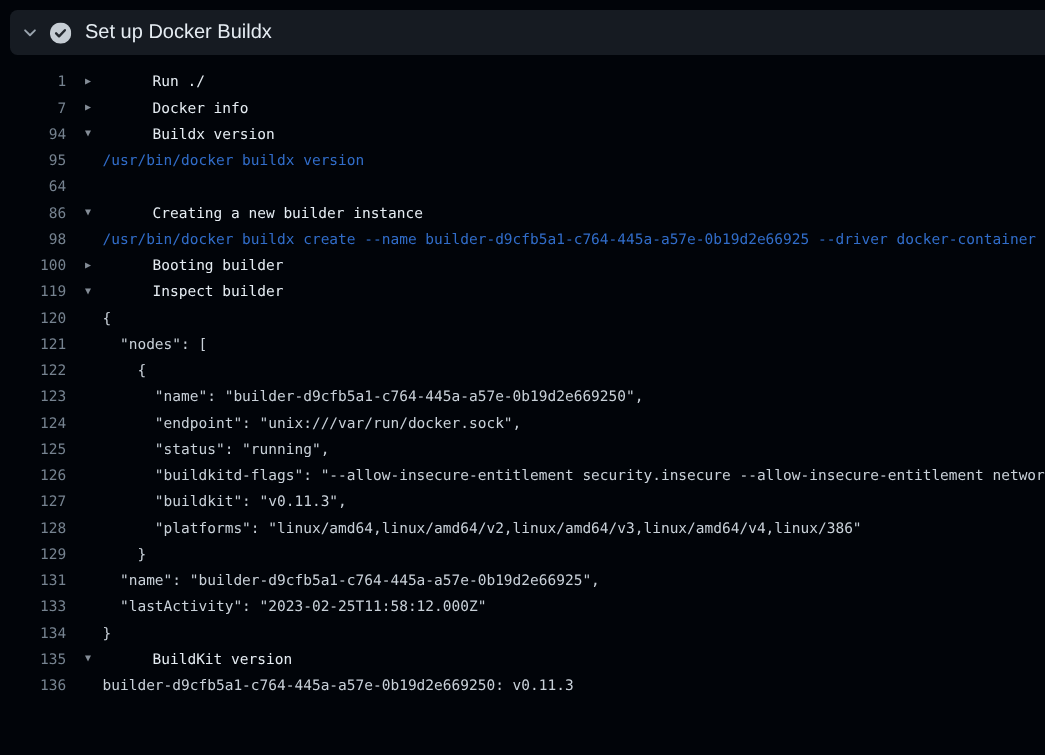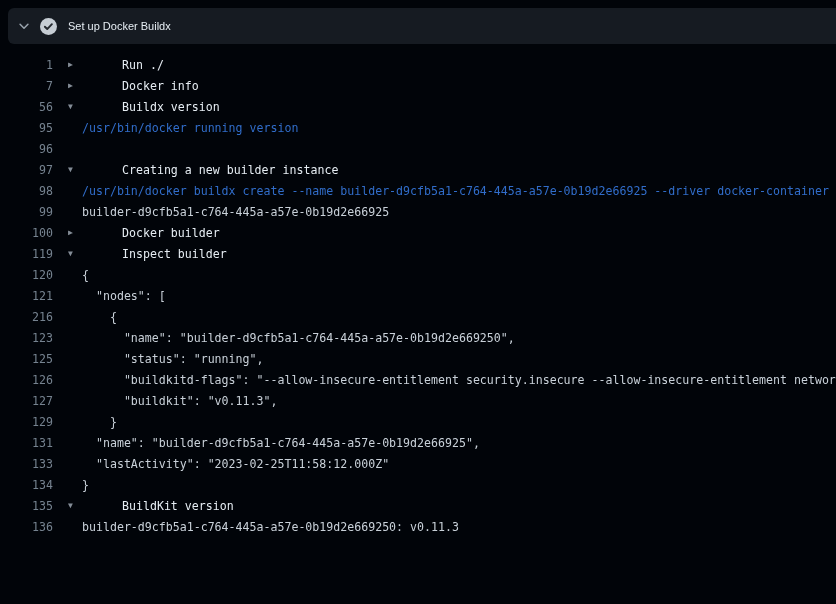--- a/index.html
+++ b/index.html
@@ -25,21 +25,21 @@
     align-items: center;
   }
   .status-wrap {
     width: 26px;
     display: flex;
     justify-content: flex-start;
     align-items: center;
   }
   .step-title {
     color: #e6edf3;
-    font-size: 11px;
+    font-size: 16px;
     font-weight: 500;
     margin-left: 2px;
     white-space: nowrap;
   }
   
   .log {
     padding-top: 10px;
     font-family: "DejaVu Sans Mono", "Liberation Mono", monospace;
     font-size: 11.6px;
   }
@@ -93,92 +93,97 @@
     <span class="num">1</span>
     <span class="tri">▶</span>
     <span class="txt">Run ./</span>
   </div>
     <div class="line group">
     <span class="num">7</span>
     <span class="tri">▶</span>
     <span class="txt">Docker info</span>
   </div>
     <div class="line group">
-    <span class="num">56</span>
+    <span class="num">94</span>
     <span class="tri">▼</span>
     <span class="txt">Buildx version</span>
   </div>
     <div class="line command">
     <span class="num">95</span>
     <span class="tri"></span>
-    <span class="txt">/usr/bin/docker running version</span>
-  </div>
-    <div class="line output">
-    <span class="num">96</span>
-    <span class="tri"></span>
-  </div>
-    <div class="line group">
-    <span class="num">97</span>
+    <span class="txt">/usr/bin/docker buildx version</span>
+  </div>
+    <div class="line output">
+    <span class="num">64</span>
+    <span class="tri"></span>
+  </div>
+    <div class="line group">
+    <span class="num">86</span>
     <span class="tri">▼</span>
     <span class="txt">Creating a new builder instance</span>
   </div>
     <div class="line command">
     <span class="num">98</span>
     <span class="tri"></span>
     <span class="txt">/usr/bin/docker buildx create --name builder-d9cfb5a1-c764-445a-a57e-0b19d2e66925 --driver docker-container</span>
   </div>
-    <div class="line output">
-    <span class="num">99</span>
-    <span class="tri"></span>
-    <span class="txt">builder-d9cfb5a1-c764-445a-a57e-0b19d2e66925</span>
-  </div>
     <div class="line group">
     <span class="num">100</span>
     <span class="tri">▶</span>
-    <span class="txt">Docker builder</span>
+    <span class="txt">Booting builder</span>
   </div>
     <div class="line group">
     <span class="num">119</span>
     <span class="tri">▼</span>
     <span class="txt">Inspect builder</span>
   </div>
     <div class="line output">
     <span class="num">120</span>
     <span class="tri"></span>
     <span class="txt">{</span>
   </div>
     <div class="line output">
     <span class="num">121</span>
     <span class="tri"></span>
     <span class="txt">  "nodes": [</span>
   </div>
     <div class="line output">
-    <span class="num">216</span>
+    <span class="num">122</span>
     <span class="tri"></span>
     <span class="txt">    {</span>
   </div>
     <div class="line output">
     <span class="num">123</span>
     <span class="tri"></span>
     <span class="txt">      "name": "builder-d9cfb5a1-c764-445a-a57e-0b19d2e669250",</span>
   </div>
     <div class="line output">
+    <span class="num">124</span>
+    <span class="tri"></span>
+    <span class="txt">      "endpoint": "unix:///var/run/docker.sock",</span>
+  </div>
+    <div class="line output">
     <span class="num">125</span>
     <span class="tri"></span>
     <span class="txt">      "status": "running",</span>
   </div>
     <div class="line output">
     <span class="num">126</span>
     <span class="tri"></span>
     <span class="txt">      "buildkitd-flags": "--allow-insecure-entitlement security.insecure --allow-insecure-entitlement network.host",</span>
   </div>
     <div class="line output">
     <span class="num">127</span>
     <span class="tri"></span>
     <span class="txt">      "buildkit": "v0.11.3",</span>
+  </div>
+    <div class="line output">
+    <span class="num">128</span>
+    <span class="tri"></span>
+    <span class="txt">      "platforms": "linux/amd64,linux/amd64/v2,linux/amd64/v3,linux/amd64/v4,linux/386"</span>
   </div>
     <div class="line output">
     <span class="num">129</span>
     <span class="tri"></span>
     <span class="txt">    }</span>
   </div>
     <div class="line output">
     <span class="num">131</span>
     <span class="tri"></span>
     <span class="txt">  "name": "builder-d9cfb5a1-c764-445a-a57e-0b19d2e66925",</span>

